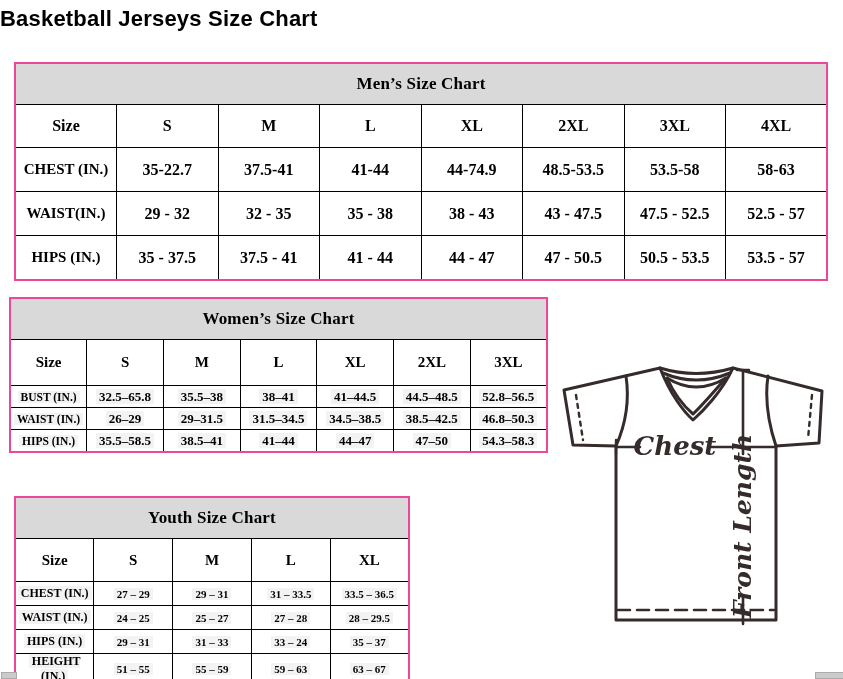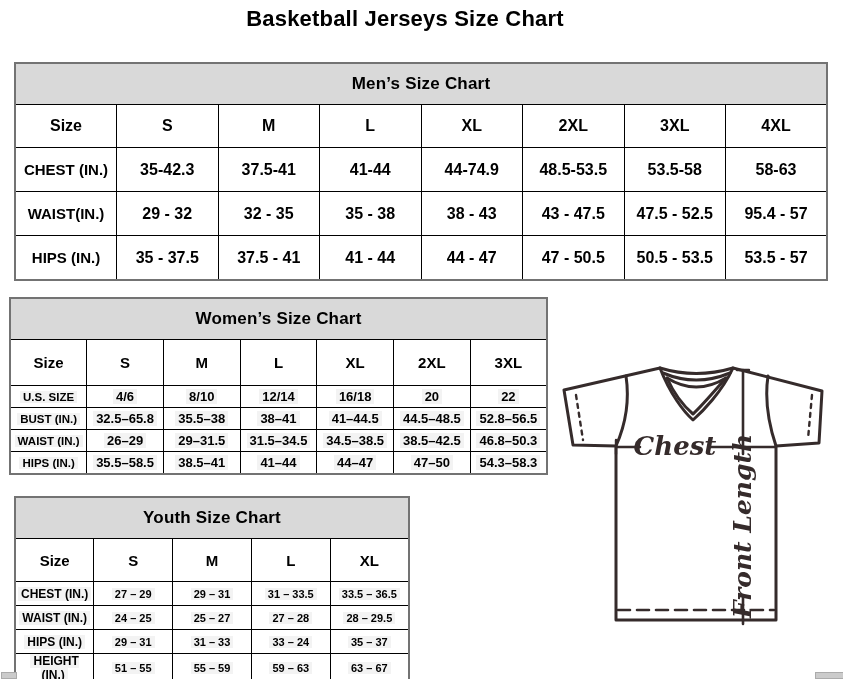--- a/index.html
+++ b/index.html
@@ -1,25 +1,25 @@
 <!DOCTYPE html>
 <html><head>
 <meta charset="utf-8">
 <style>
   html,body{margin:0;padding:0;background:#ffffff;}
   body{width:843px;height:679px;position:relative;overflow:hidden;
        font-family:"Liberation Sans",sans-serif;color:#000;}
-  .page-title{position:absolute;left:0;top:6px;width:810px;text-align:center;
+  .page-title{position:absolute;left:0;top:6px;width:810px;
        font-size:22px;font-weight:bold;letter-spacing:0.2px;}
   .tbl-wrap{position:absolute;}
   .tbl-wrap.men{left:14px;top:62px;width:814px;}
   .tbl-wrap.women{left:9px;top:297px;width:539px;}
   .tbl-wrap.youth{left:14px;top:496px;width:396px;}
   table.size-table{border-collapse:collapse;table-layout:fixed;width:100%;
-       border:2px solid #737373;}
+       border:2px solid #ec4899;font-family:Liberation Serif, serif;}
   table.size-table th,table.size-table td{border:1px solid #000;text-align:center;
        vertical-align:middle;font-weight:bold;padding:0;}
   th.band{background:#d9d9d9;font-size:17px;height:40px;letter-spacing:0.2px;}
   
   .men th.colhead{height:42px;font-size:16px;}
   .men td{height:43px;font-size:16px;}
   .men td.rowlabel{font-size:15px;}
   
   .women th.colhead{height:45px;font-size:15px;}
   .women td{height:21px;font-size:13px;}
@@ -55,37 +55,37 @@
           <th class="colhead">L</th>
           <th class="colhead">XL</th>
           <th class="colhead">2XL</th>
           <th class="colhead">3XL</th>
           <th class="colhead">4XL</th>
         </tr>
       </thead>
       <tbody>
         <tr>
           <td class="rowlabel"><span class="hl">CHEST (IN.)</span></td>
-          <td><span class="hl">35-42.3</span></td>
+          <td><span class="hl">35-22.7</span></td>
           <td><span class="hl">37.5-41</span></td>
           <td><span class="hl">41-44</span></td>
           <td><span class="hl">44-74.9</span></td>
           <td><span class="hl">48.5-53.5</span></td>
           <td><span class="hl">53.5-58</span></td>
           <td><span class="hl">58-63</span></td>
         </tr>
         <tr>
           <td class="rowlabel"><span class="hl">WAIST(IN.)</span></td>
           <td><span class="hl">29 - 32</span></td>
           <td><span class="hl">32 - 35</span></td>
           <td><span class="hl">35 - 38</span></td>
           <td><span class="hl">38 - 43</span></td>
           <td><span class="hl">43 - 47.5</span></td>
           <td><span class="hl">47.5 - 52.5</span></td>
-          <td><span class="hl">95.4 - 57</span></td>
+          <td><span class="hl">52.5 - 57</span></td>
         </tr>
         <tr>
           <td class="rowlabel"><span class="hl">HIPS (IN.)</span></td>
           <td><span class="hl">35 - 37.5</span></td>
           <td><span class="hl">37.5 - 41</span></td>
           <td><span class="hl">41 - 44</span></td>
           <td><span class="hl">44 - 47</span></td>
           <td><span class="hl">47 - 50.5</span></td>
           <td><span class="hl">50.5 - 53.5</span></td>
           <td><span class="hl">53.5 - 57</span></td>
@@ -104,29 +104,20 @@
           <th class="colhead">S</th>
           <th class="colhead">M</th>
           <th class="colhead">L</th>
           <th class="colhead">XL</th>
           <th class="colhead">2XL</th>
           <th class="colhead">3XL</th>
         </tr>
       </thead>
       <tbody>
         <tr>
-          <td class="rowlabel"><span class="hl">U.S. SIZE</span></td>
-          <td><span class="hl">4/6</span></td>
-          <td><span class="hl">8/10</span></td>
-          <td><span class="hl">12/14</span></td>
-          <td><span class="hl">16/18</span></td>
-          <td><span class="hl">20</span></td>
-          <td><span class="hl">22</span></td>
-        </tr>
-        <tr>
           <td class="rowlabel"><span class="hl">BUST (IN.)</span></td>
           <td><span class="hl">32.5–65.8</span></td>
           <td><span class="hl">35.5–38</span></td>
           <td><span class="hl">38–41</span></td>
           <td><span class="hl">41–44.5</span></td>
           <td><span class="hl">44.5–48.5</span></td>
           <td><span class="hl">52.8–56.5</span></td>
         </tr>
         <tr>
           <td class="rowlabel"><span class="hl">WAIST (IN.)</span></td>

